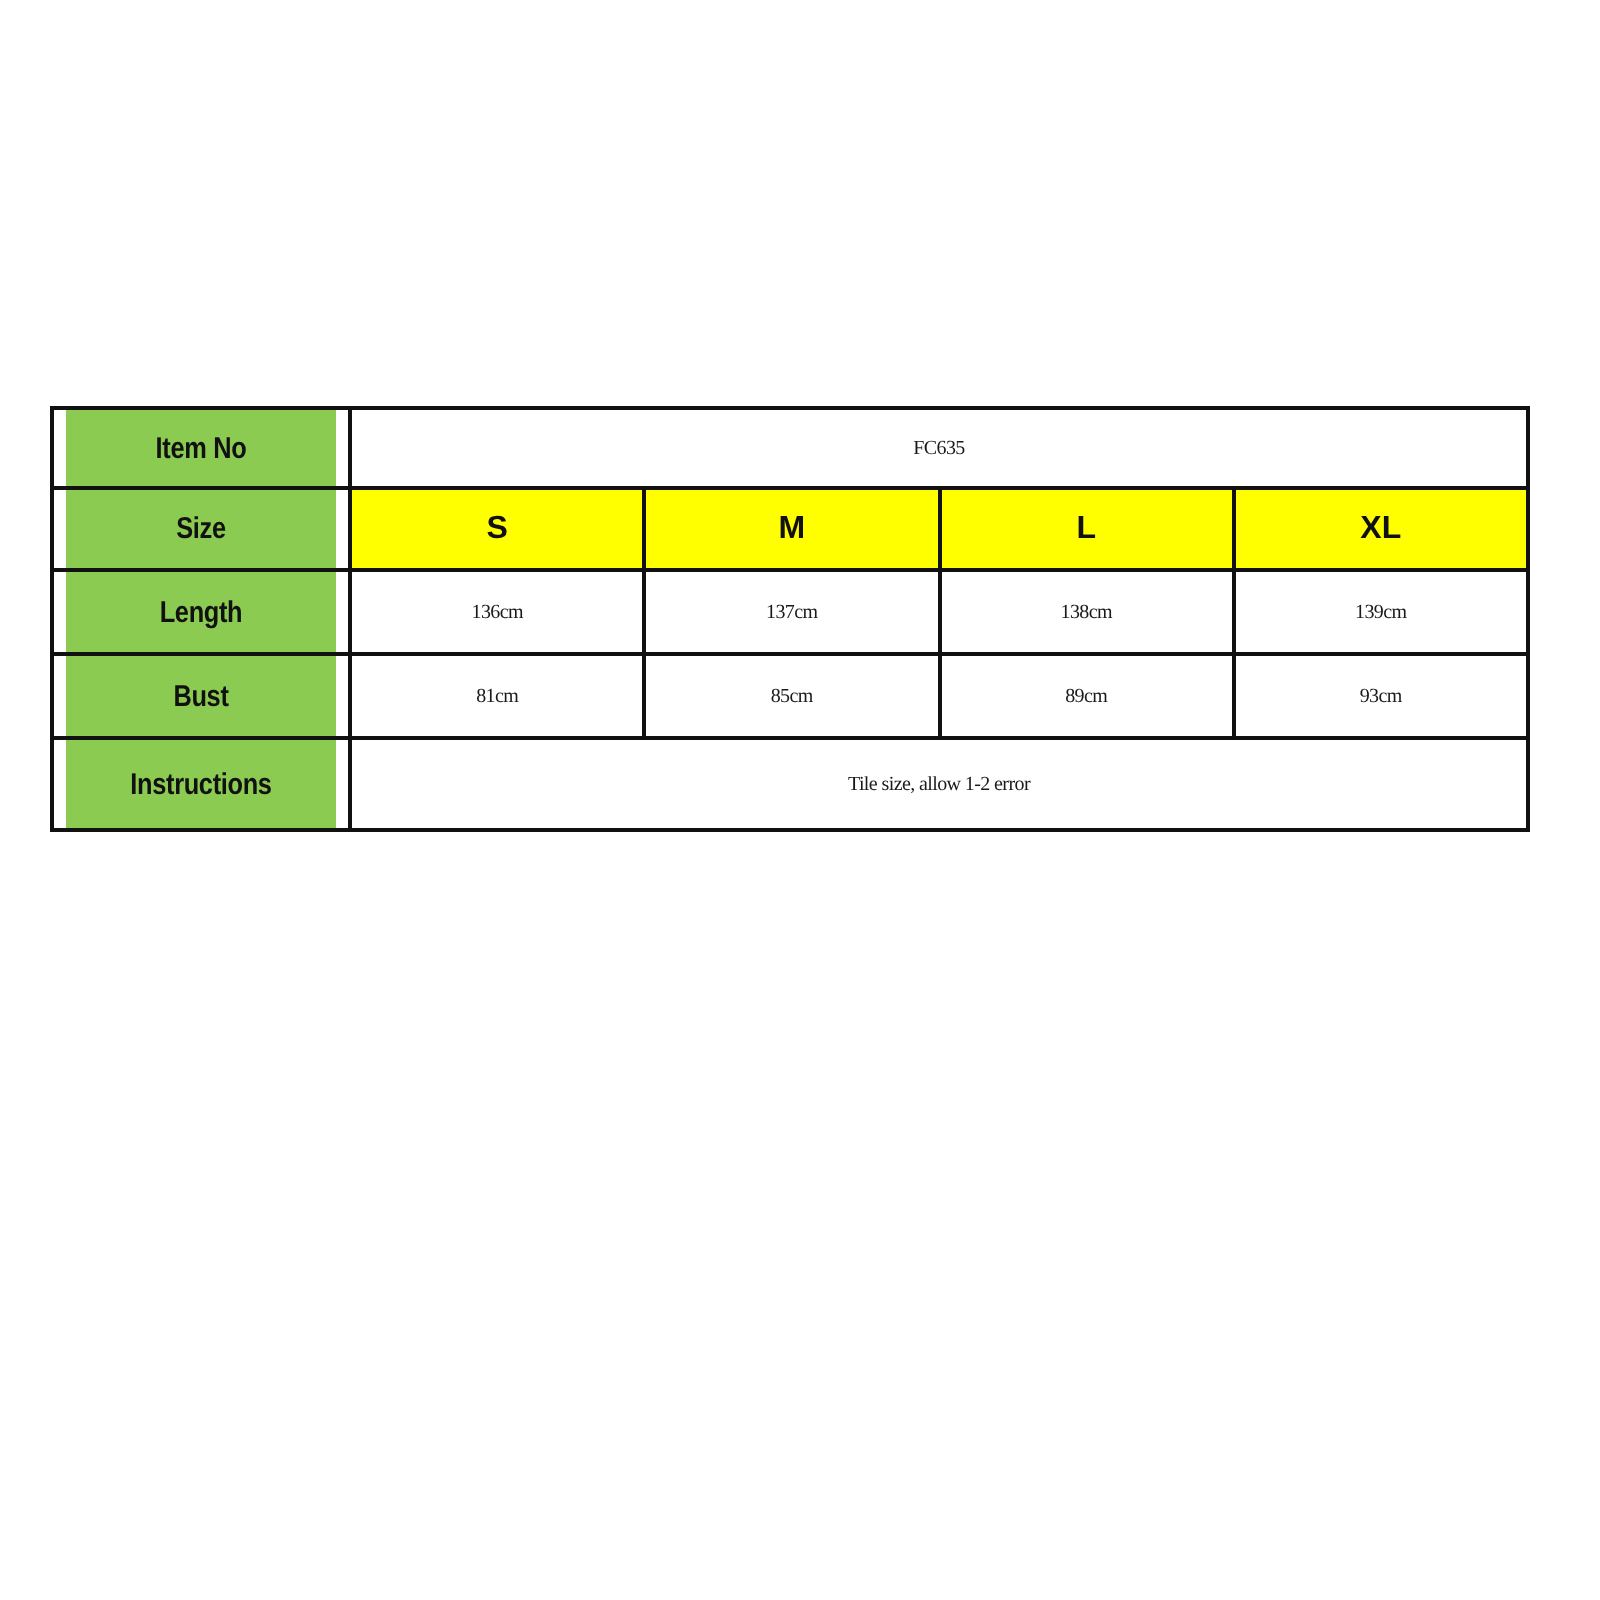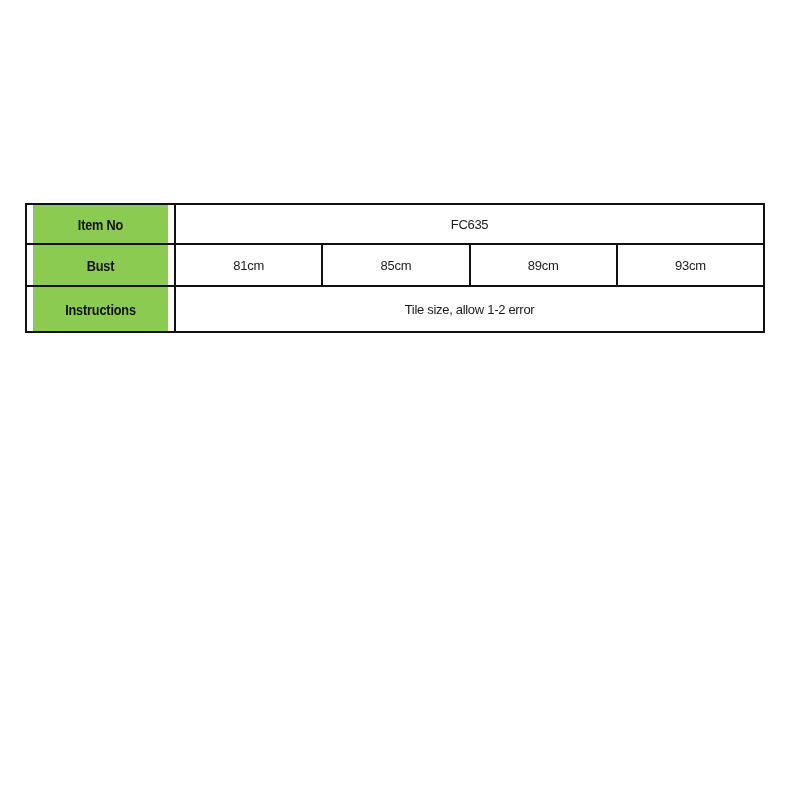--- a/index.html
+++ b/index.html
@@ -59,22 +59,22 @@
   .sizehead {
     background: #FFFF00 !important;
     color: #111111;
     font-weight: bold;
     font-size: 16px;
     font-family: "Liberation Sans", sans-serif;
   }
 
   
   .datacell {
-    font-family: Liberation Sans, sans-serif;
-    font-size: 13px;
+    font-family: Liberation Serif, serif;
+    font-size: 10px;
     color: #1a1a1a;
     letter-spacing: -0.3px;
   }
 
   .r-itemno  { height: 40px; }
   .r-size    { height: 41px; }
   .r-length  { height: 42px; }
   .r-bust    { height: 42px; }
   .r-sleeve  { height: 42px; }
   .r-instr   { height: 46px; margin-top: 44px; }
@@ -92,21 +92,39 @@
   <table id="size-chart">
     <tbody>
 
       <tr class="r-itemno">
         <td class="rowhead">
           <span class="rowhead-wrap">Item No</span>
         </td>
         <td class="datacell" colspan="4">FC635</td>
       </tr>
 
+      <tr class="r-size">
+        <td class="rowhead">
+          <span class="rowhead-wrap">Size</span>
+        </td>
+        <td class="sizehead col-s">S</td>
+        <td class="sizehead col-m">M</td>
+        <td class="sizehead col-l">L</td>
+        <td class="sizehead col-xl">XL</td>
+      </tr>
 
+      <tr class="r-length">
+        <td class="rowhead">
+          <span class="rowhead-wrap">Length</span>
+        </td>
+        <td class="datacell col-s">136cm</td>
+        <td class="datacell col-m">137cm</td>
+        <td class="datacell col-l">138cm</td>
+        <td class="datacell col-xl">139cm</td>
+      </tr>
 
       <tr class="r-bust">
         <td class="rowhead">
           <span class="rowhead-wrap">Bust</span>
         </td>
         <td class="datacell col-s">81cm</td>
         <td class="datacell col-m">85cm</td>
         <td class="datacell col-l">89cm</td>
         <td class="datacell col-xl">93cm</td>
       </tr>

